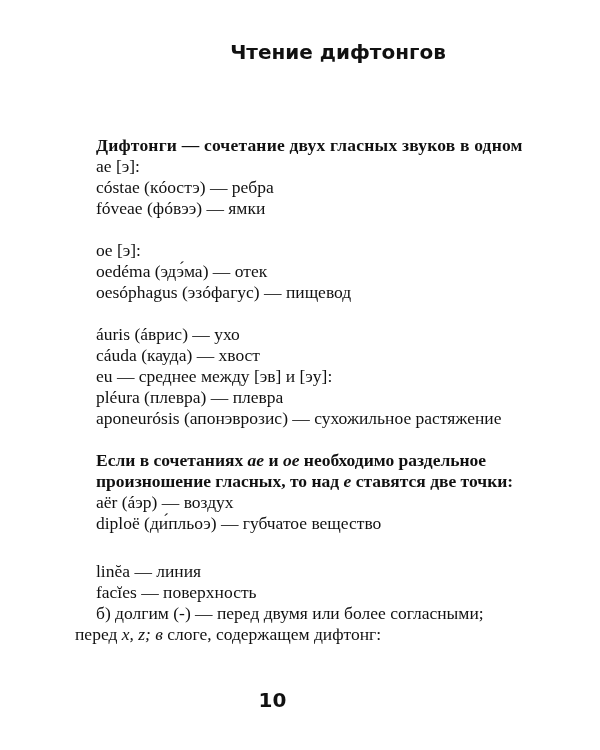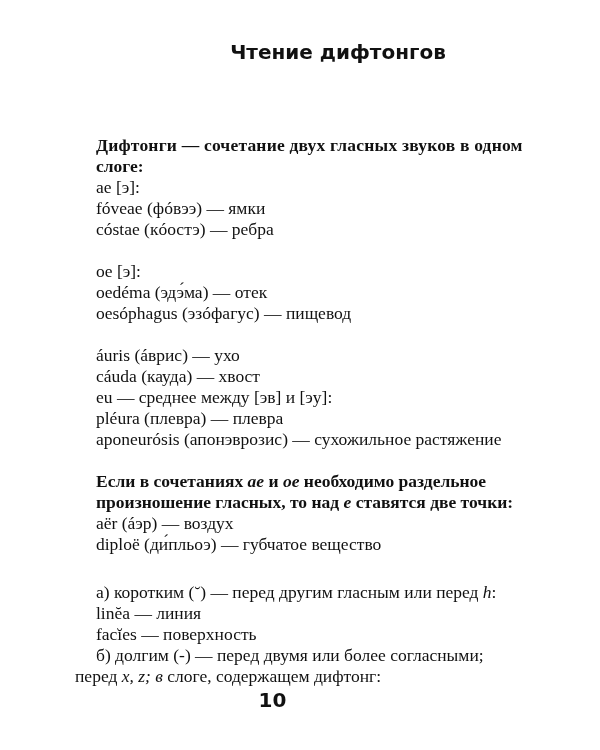--- a/index.html
+++ b/index.html
@@ -25,25 +25,24 @@
       font-family: "DejaVu Sans", sans-serif; font-weight: bold; font-size: 20px;
     }
   </style>
 </head>
 <body>
 
 <div class="title">Чтение дифтонгов</div>
 
 <div class="content">
   <div class="line bold" style="letter-spacing:0.2px;">Дифтонги — сочетание двух гласных звуков в одном</div>
-  <div class="line bold">слоге:</div>
 
   <div class="line">ae [э]:</div>
+  <div class="line">cóstae (кóостэ) — ребра</div>
   <div class="line">fóveae (фóвээ) — ямки</div>
-  <div class="line">cóstae (кóостэ) — ребра</div>
   <div class="gap"></div>
 
   <div class="line">oe [э]:</div>
   <div class="line">oedéma (эдэ́ма) — отек</div>
   <div class="line">oesóphagus (эзóфагус) — пищевод</div>
   <div class="gap"></div>
 
   <div class="line">áuris (áврис) — ухо</div>
   <div class="line">cáuda (кауда) — хвост</div>
   <div class="line">eu — среднее между [эв] и [эу]:</div>
@@ -55,23 +54,20 @@
     <span>Если в сочетаниях </span><span class="it">ae</span><span> и </span><span class="it">oe</span><span> необходимо раздельное</span>
   </div>
   <div class="line bold">
     <span>произношение гласных, то над </span><span class="it">е</span><span> ставятся две точки:</span>
   </div>
   <div class="line">aёr (áэр) — воздух</div>
   <div class="line">diploё (ди́пльоэ) — губчатое вещество</div>
   <div class="gap"></div>
 
   <div style="height:6px"></div>
-  <div class="line">
-    <span>а)  коротким (˘) — перед другим гласным или перед </span><span class="it">h</span><span>:</span>
-  </div>
   <div class="line">linĕa — линия</div>
   <div class="line">facĭes — поверхность</div>
   <div class="line">б)  долгим (-) — перед двумя или более согласными;</div>
   <div class="line outdent">
     <span>перед </span><span class="it">x, z; в</span><span> слоге, содержащем дифтонг:</span>
   </div>
 </div>
 
 <div class="page-num">10</div>
 

